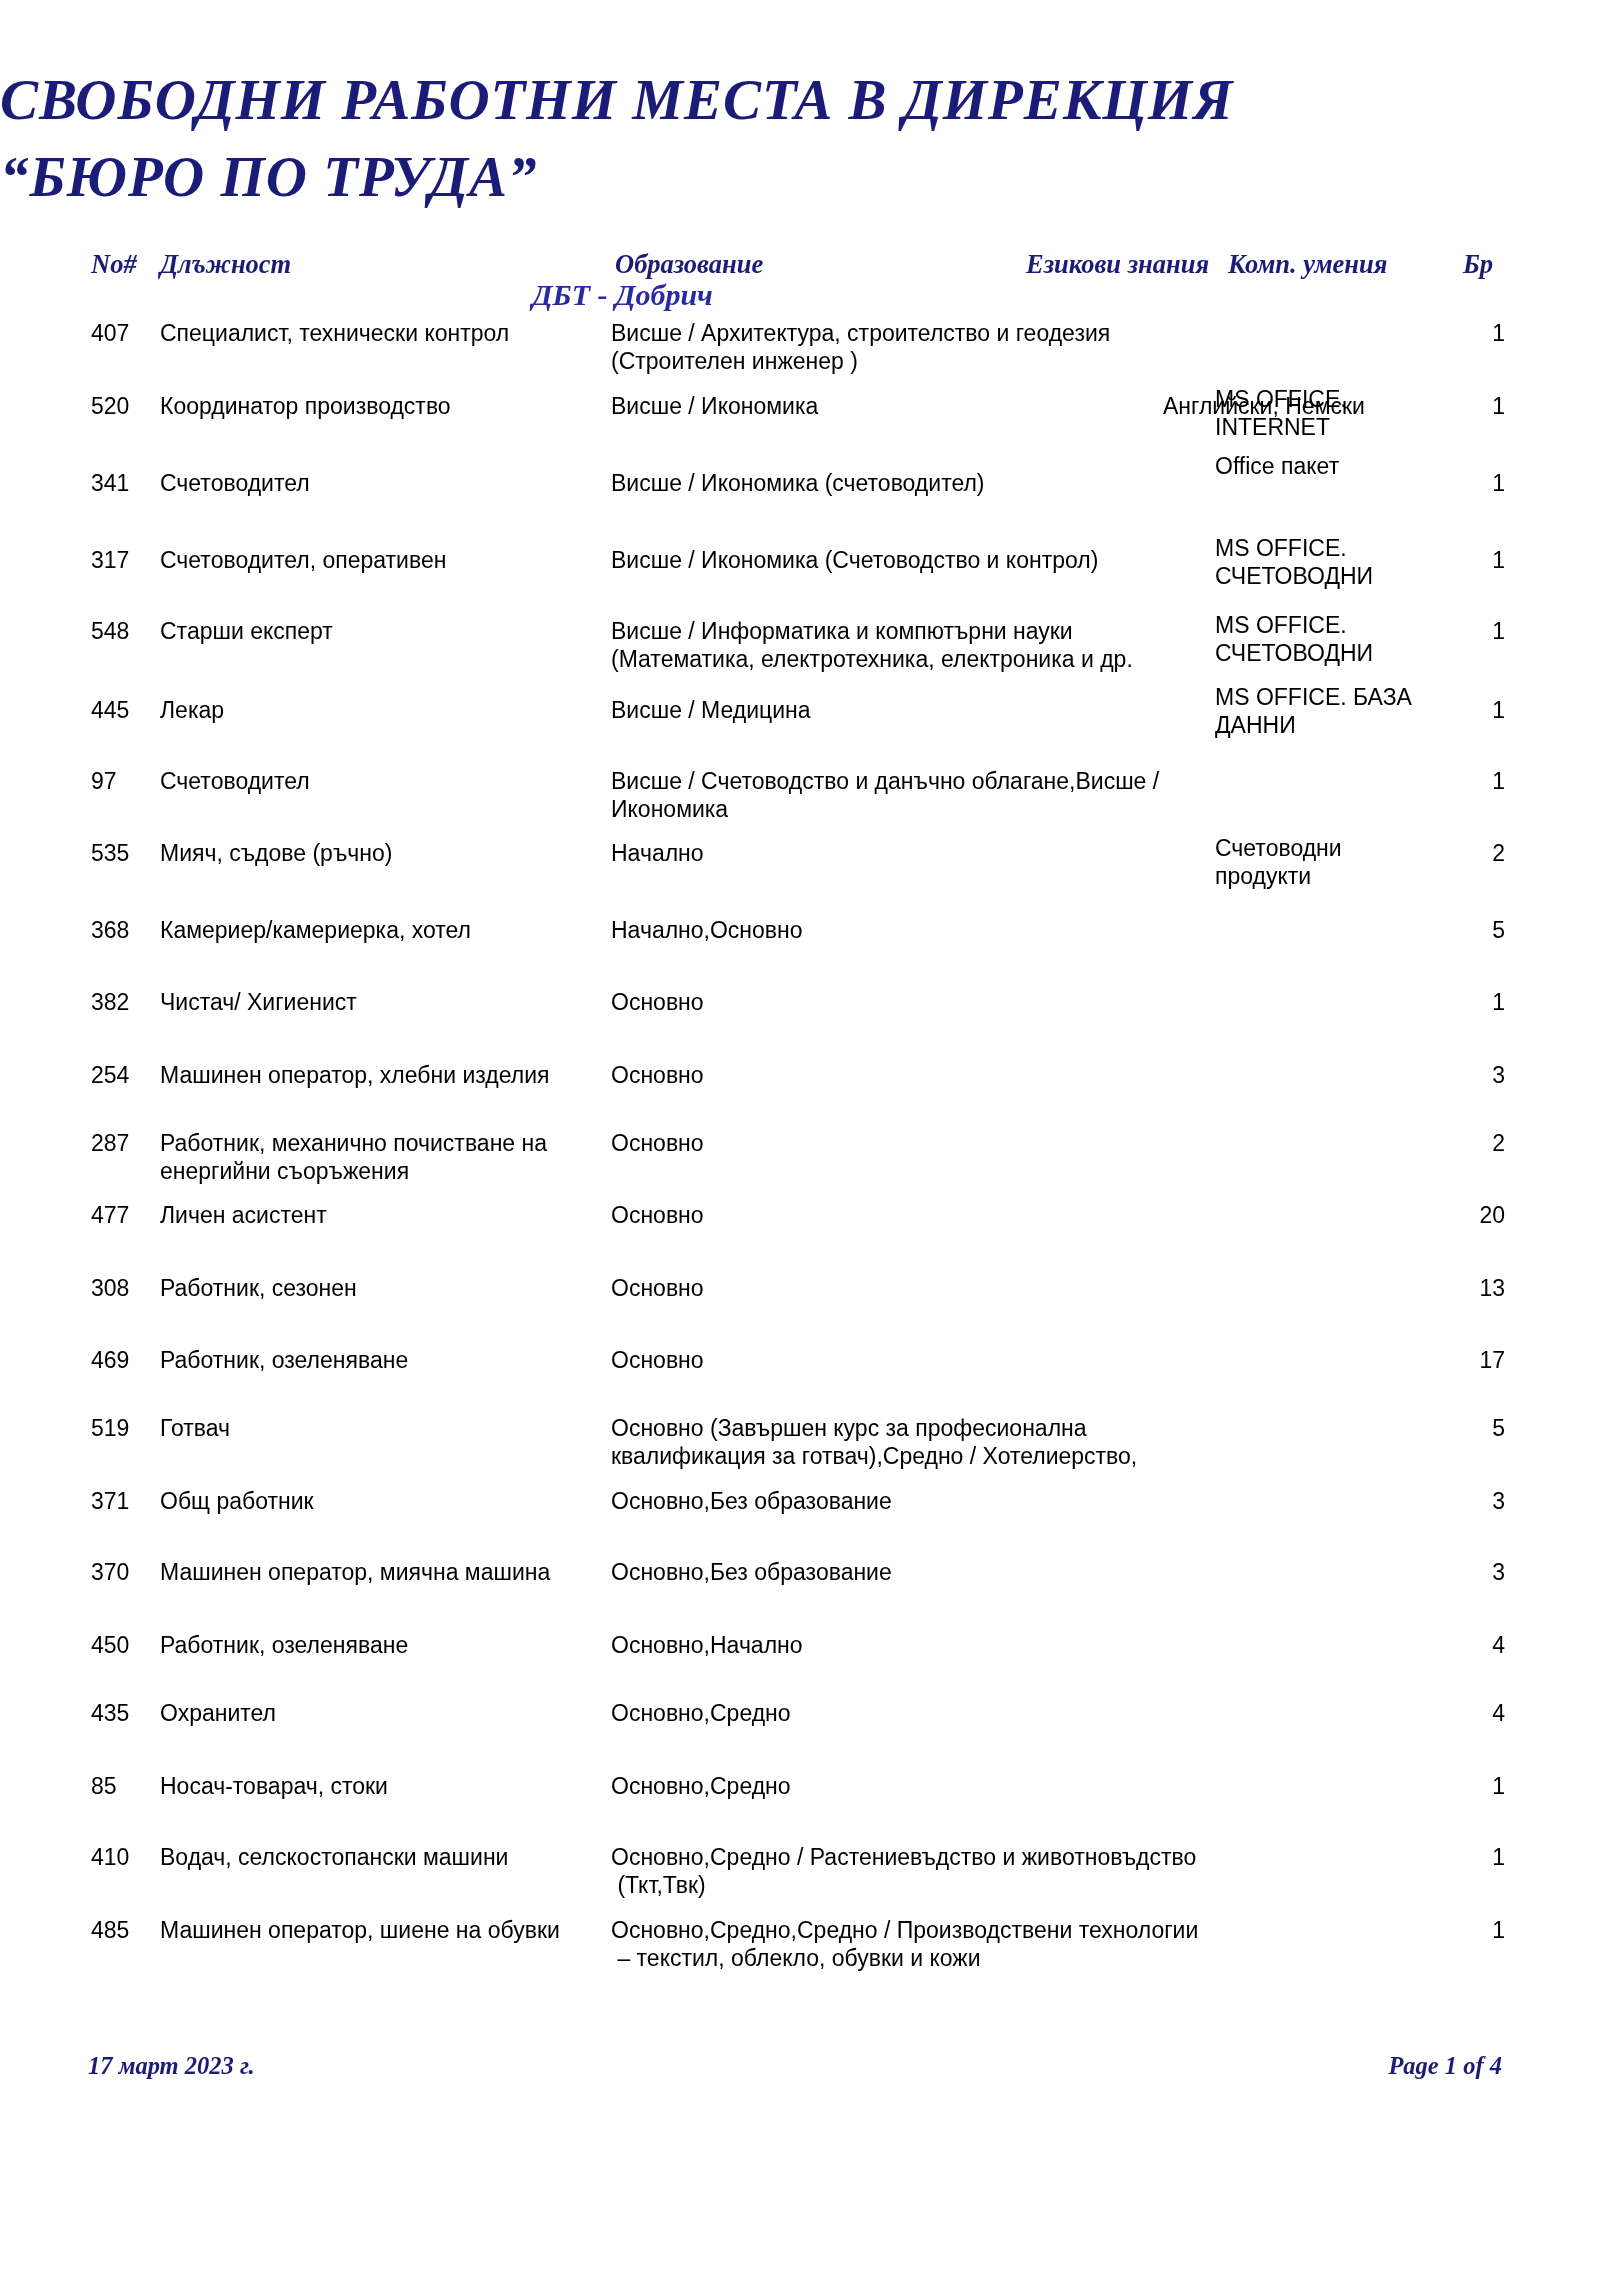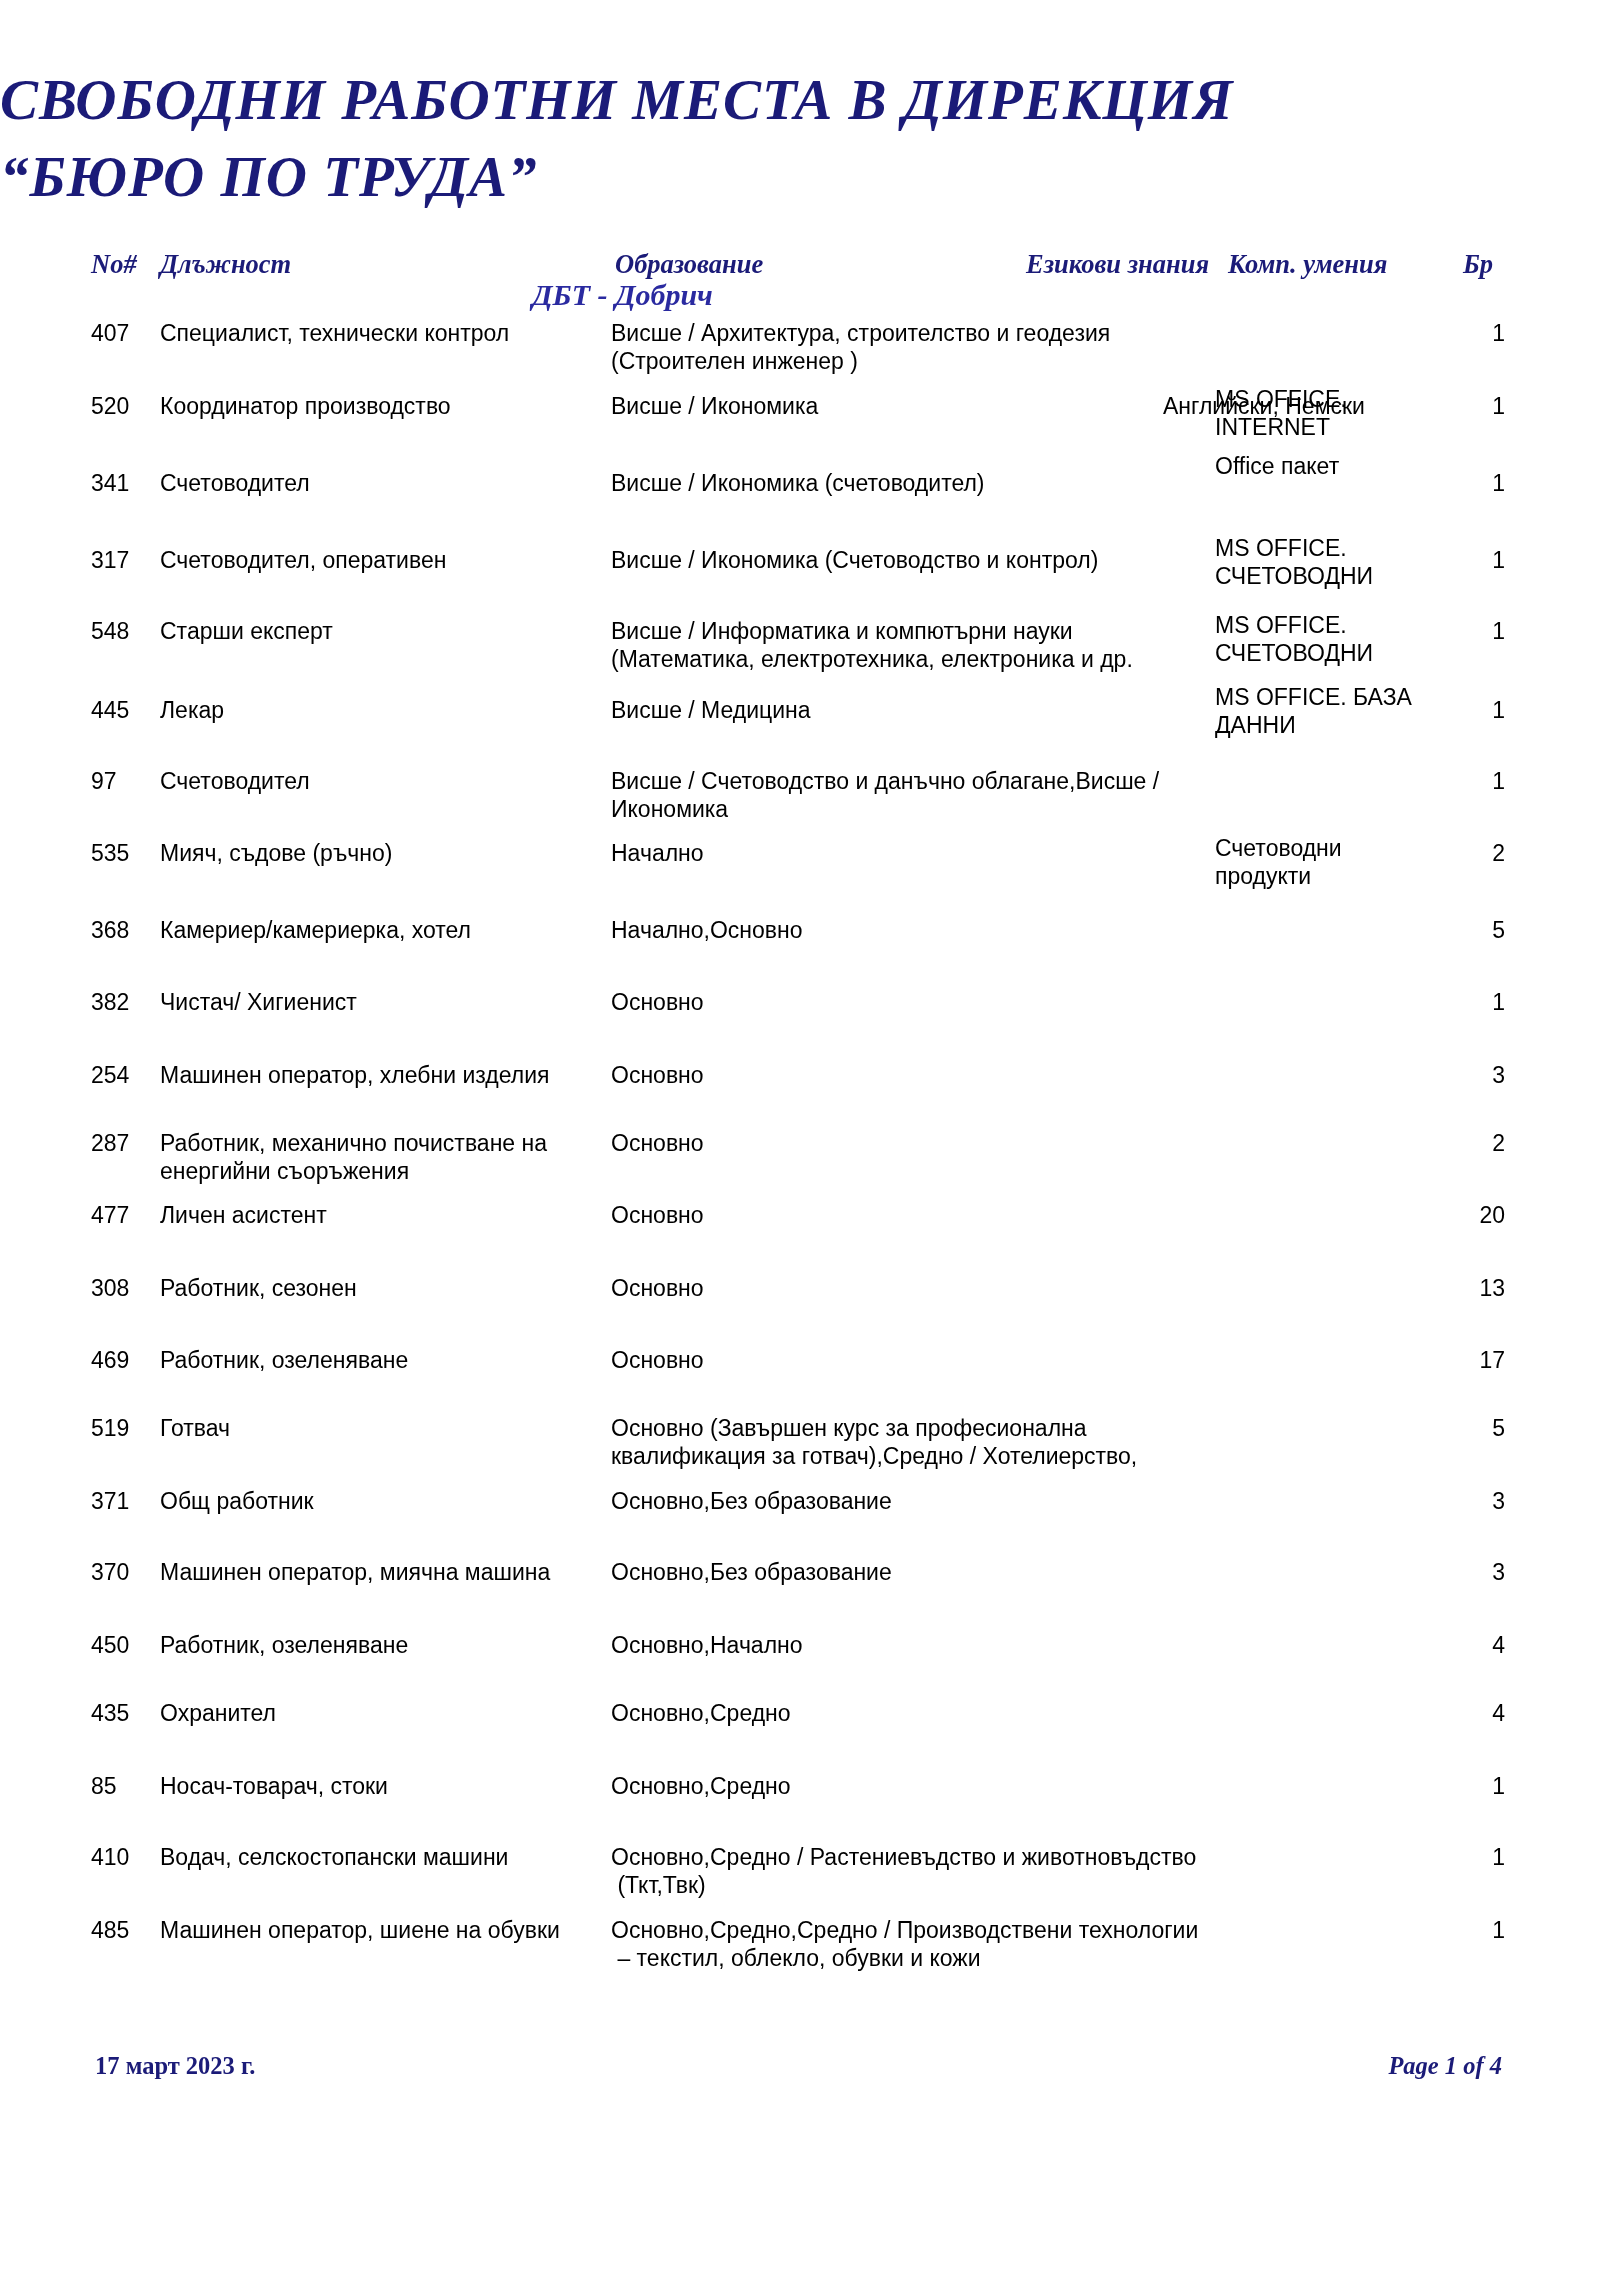--- a/index.html
+++ b/index.html
@@ -56,24 +56,23 @@
   .cell .ln{white-space:pre;}
   .c-no{left:91px;}
   .c-job{left:160px; width:441px;}
   .c-edu{left:611px; width:588px;}
   .c-lang{left:1163px; width:245px;}
   .c-comp{left:1215px; width:245px;margin-top:33px;}
   .c-count{left:1382px; width:123px; text-align:right;}
   .footer-date{
     position:absolute; left:88px; top:2052px;
     font-family:"Liberation Serif", serif;
-    font-weight:bold;
+    font-style:italic; font-weight:bold;
     font-size:24.5px; color:var(--heading);
     white-space:pre;
-    margin-left:7px;
   }
   .footer-page{
     position:absolute; right:118px; top:2052px;
     font-family:"Liberation Serif", serif;
     font-style:italic; font-weight:bold;
     font-size:24.5px; color:var(--heading);
     white-space:pre;
   }
 </style>
 </head>

